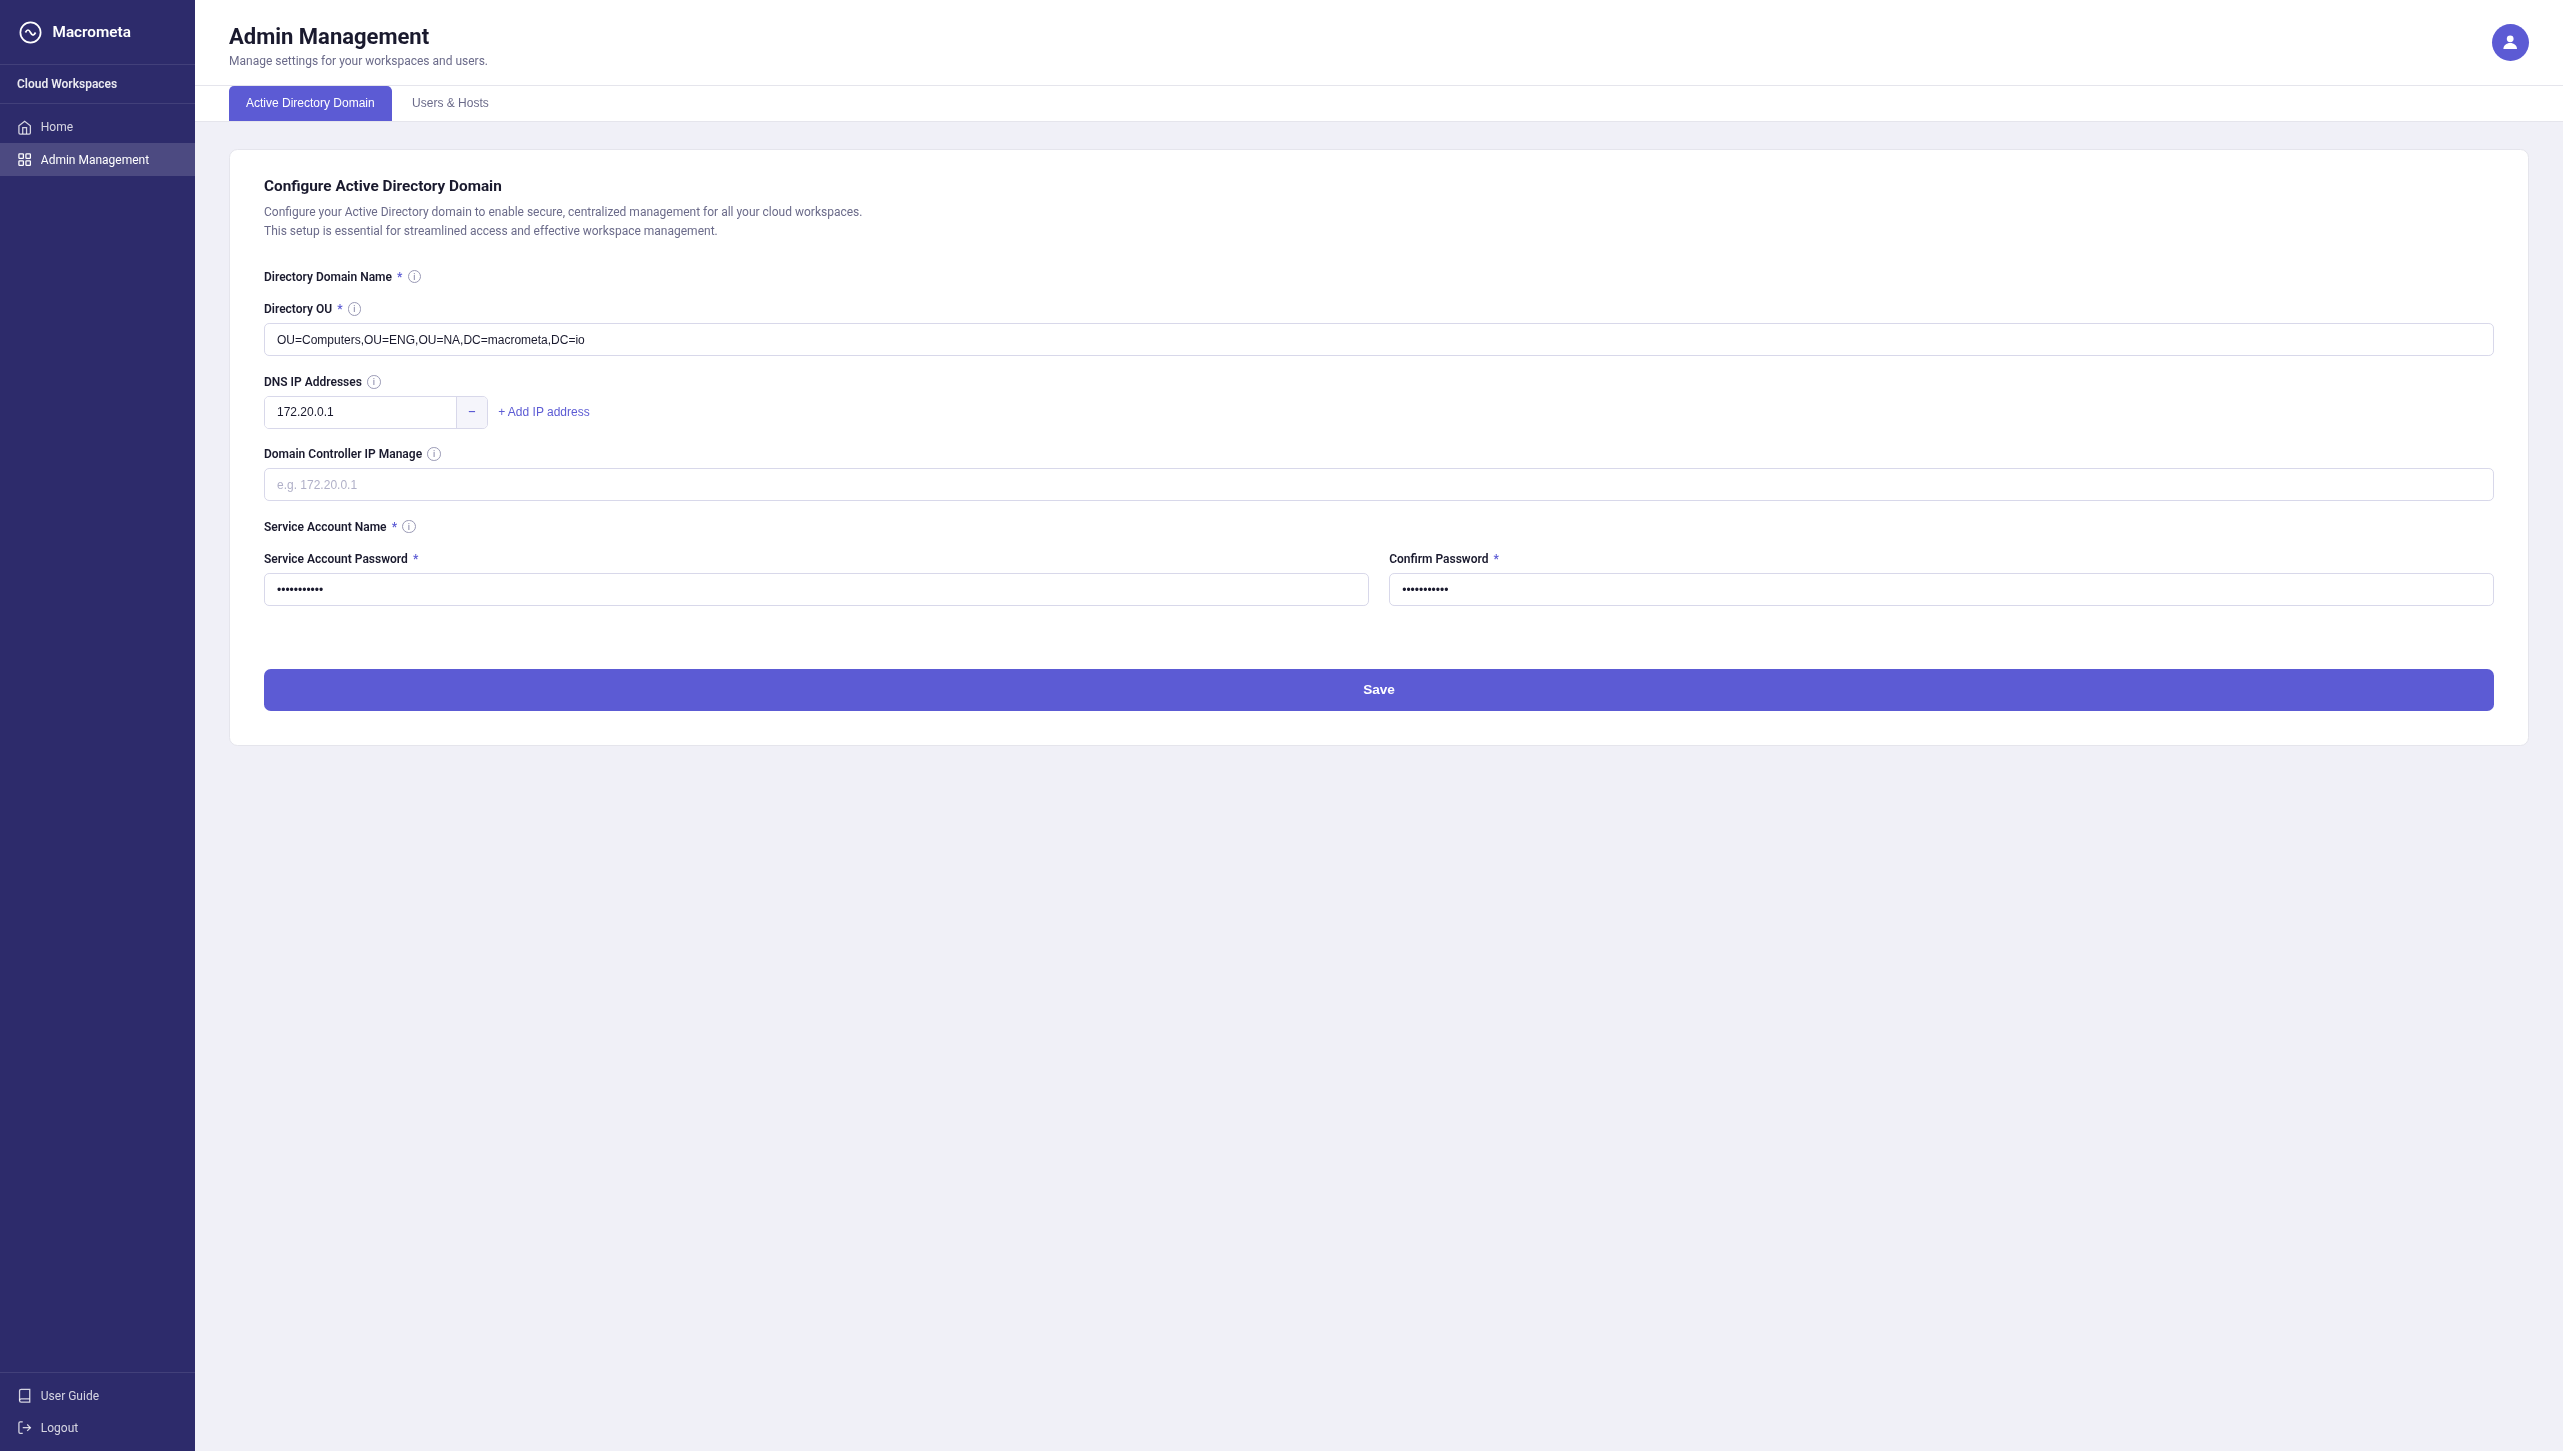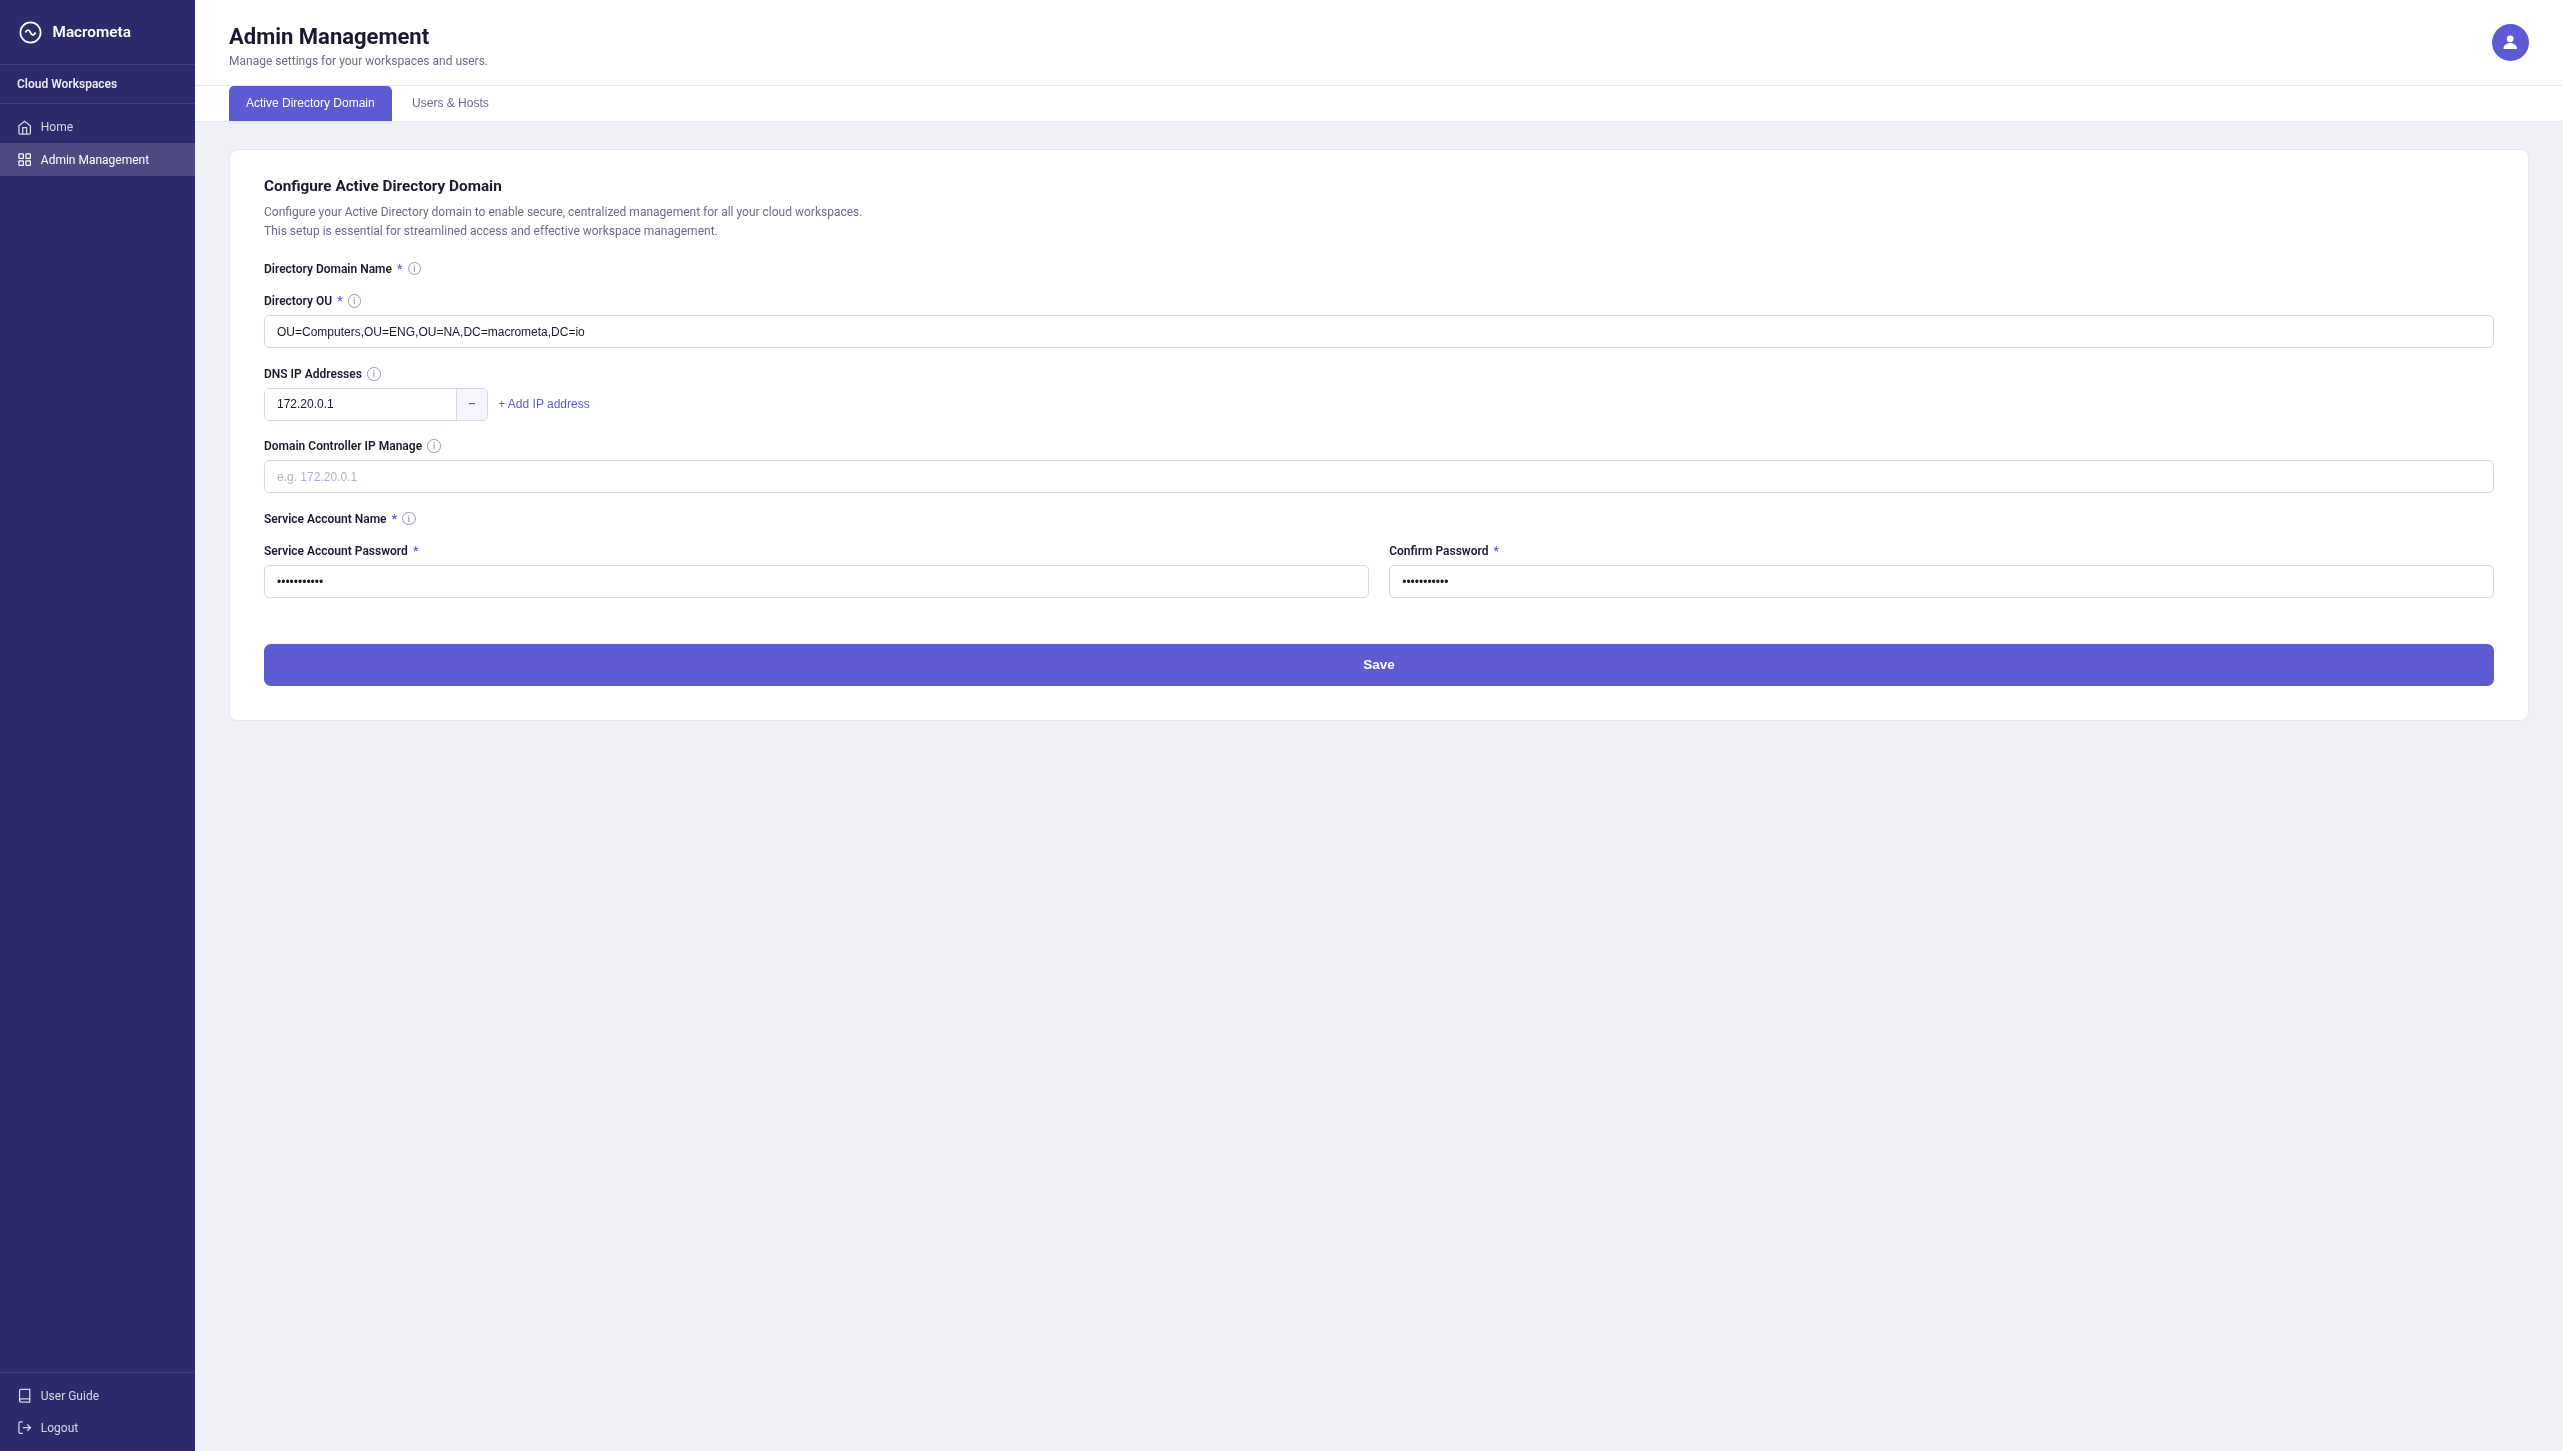--- a/index.html
+++ b/index.html
@@ -125,21 +125,21 @@
     .card-title {
       font-size: 15.3px;
       font-weight: 700;
       color: #1a1a2e;
       margin-bottom: 8.5px;
     }
     .card-desc {
       font-size: 12px;
       color: #6b6b8a;
       line-height: 1.6;
-      margin-bottom: 20px;
+      margin-bottom: 28px;
     }
 
     
     .form-group {
       margin-bottom: 18.7px;
     }
     .form-label {
       display: flex;
       align-items: center;
       gap: 5.1px;
@@ -234,21 +234,21 @@
     .save-btn {
       width: 100%;
       padding: 13.6px;
       background: #5c5bd4;
       color: #fff;
       border: none;
       border-radius: 6.8px;
       font-size: 13.6px;
       font-weight: 600;
       cursor: pointer;
-      margin-top: 27px;
+      margin-top: 44px;
       transition: background 0.15s;
     }
 
     .cloud-workspaces-label {
       padding: 12px 17px;
       font-size: 12px;
       font-weight: 600;
       color: rgba(255,255,255,0.9);
       border-bottom: 0.8px solid rgba(255,255,255,0.1);
     }

